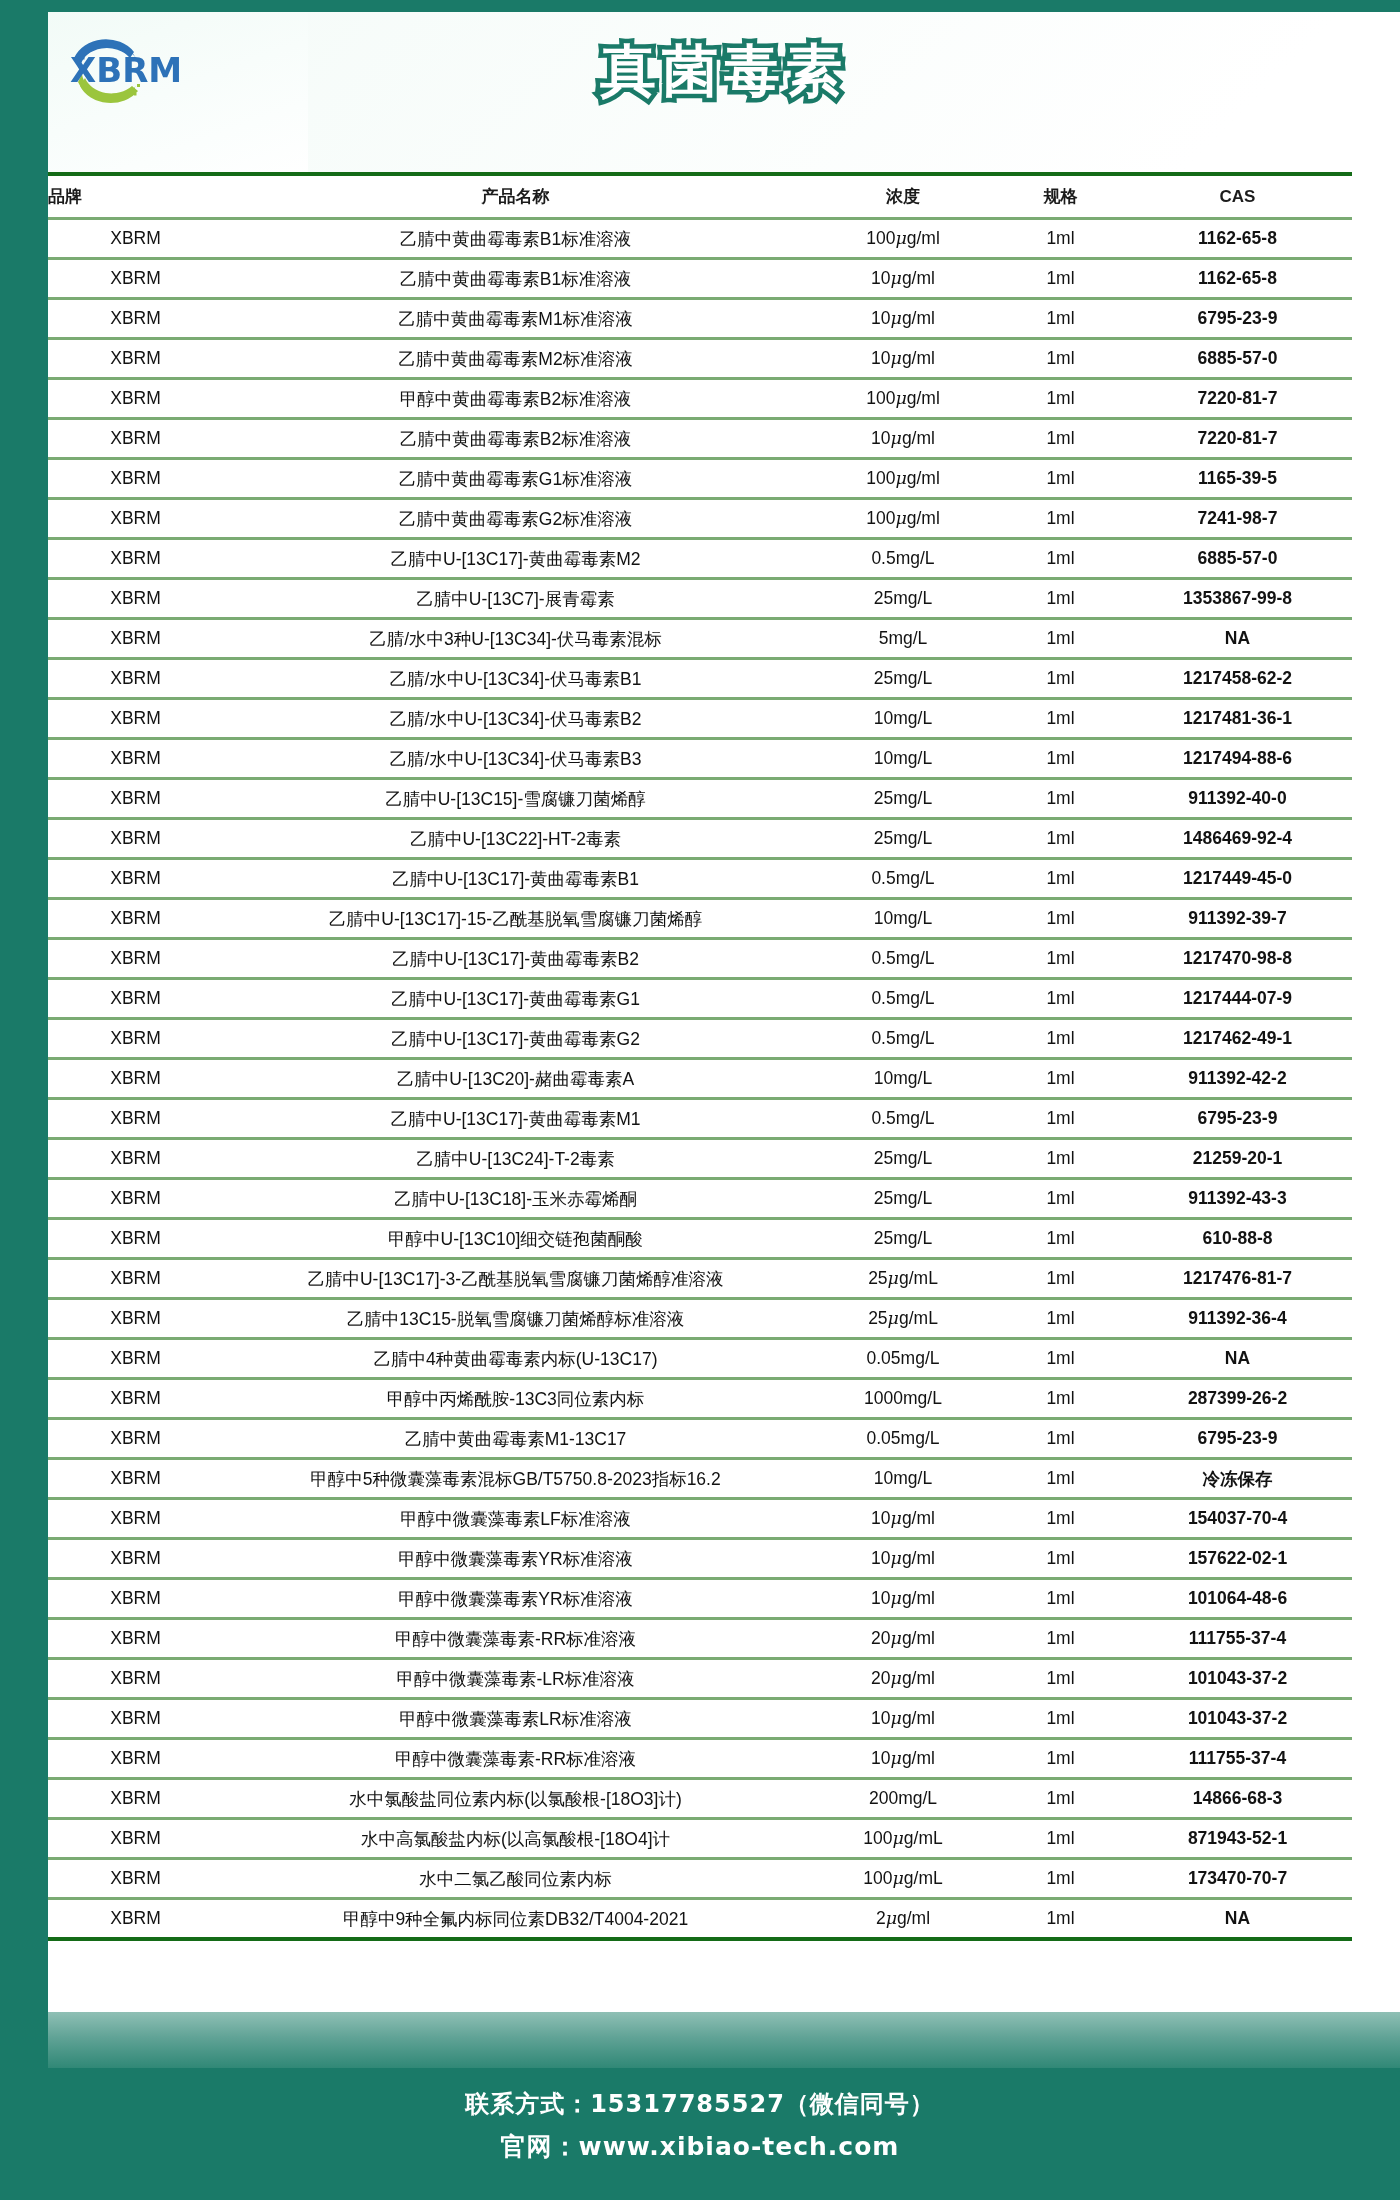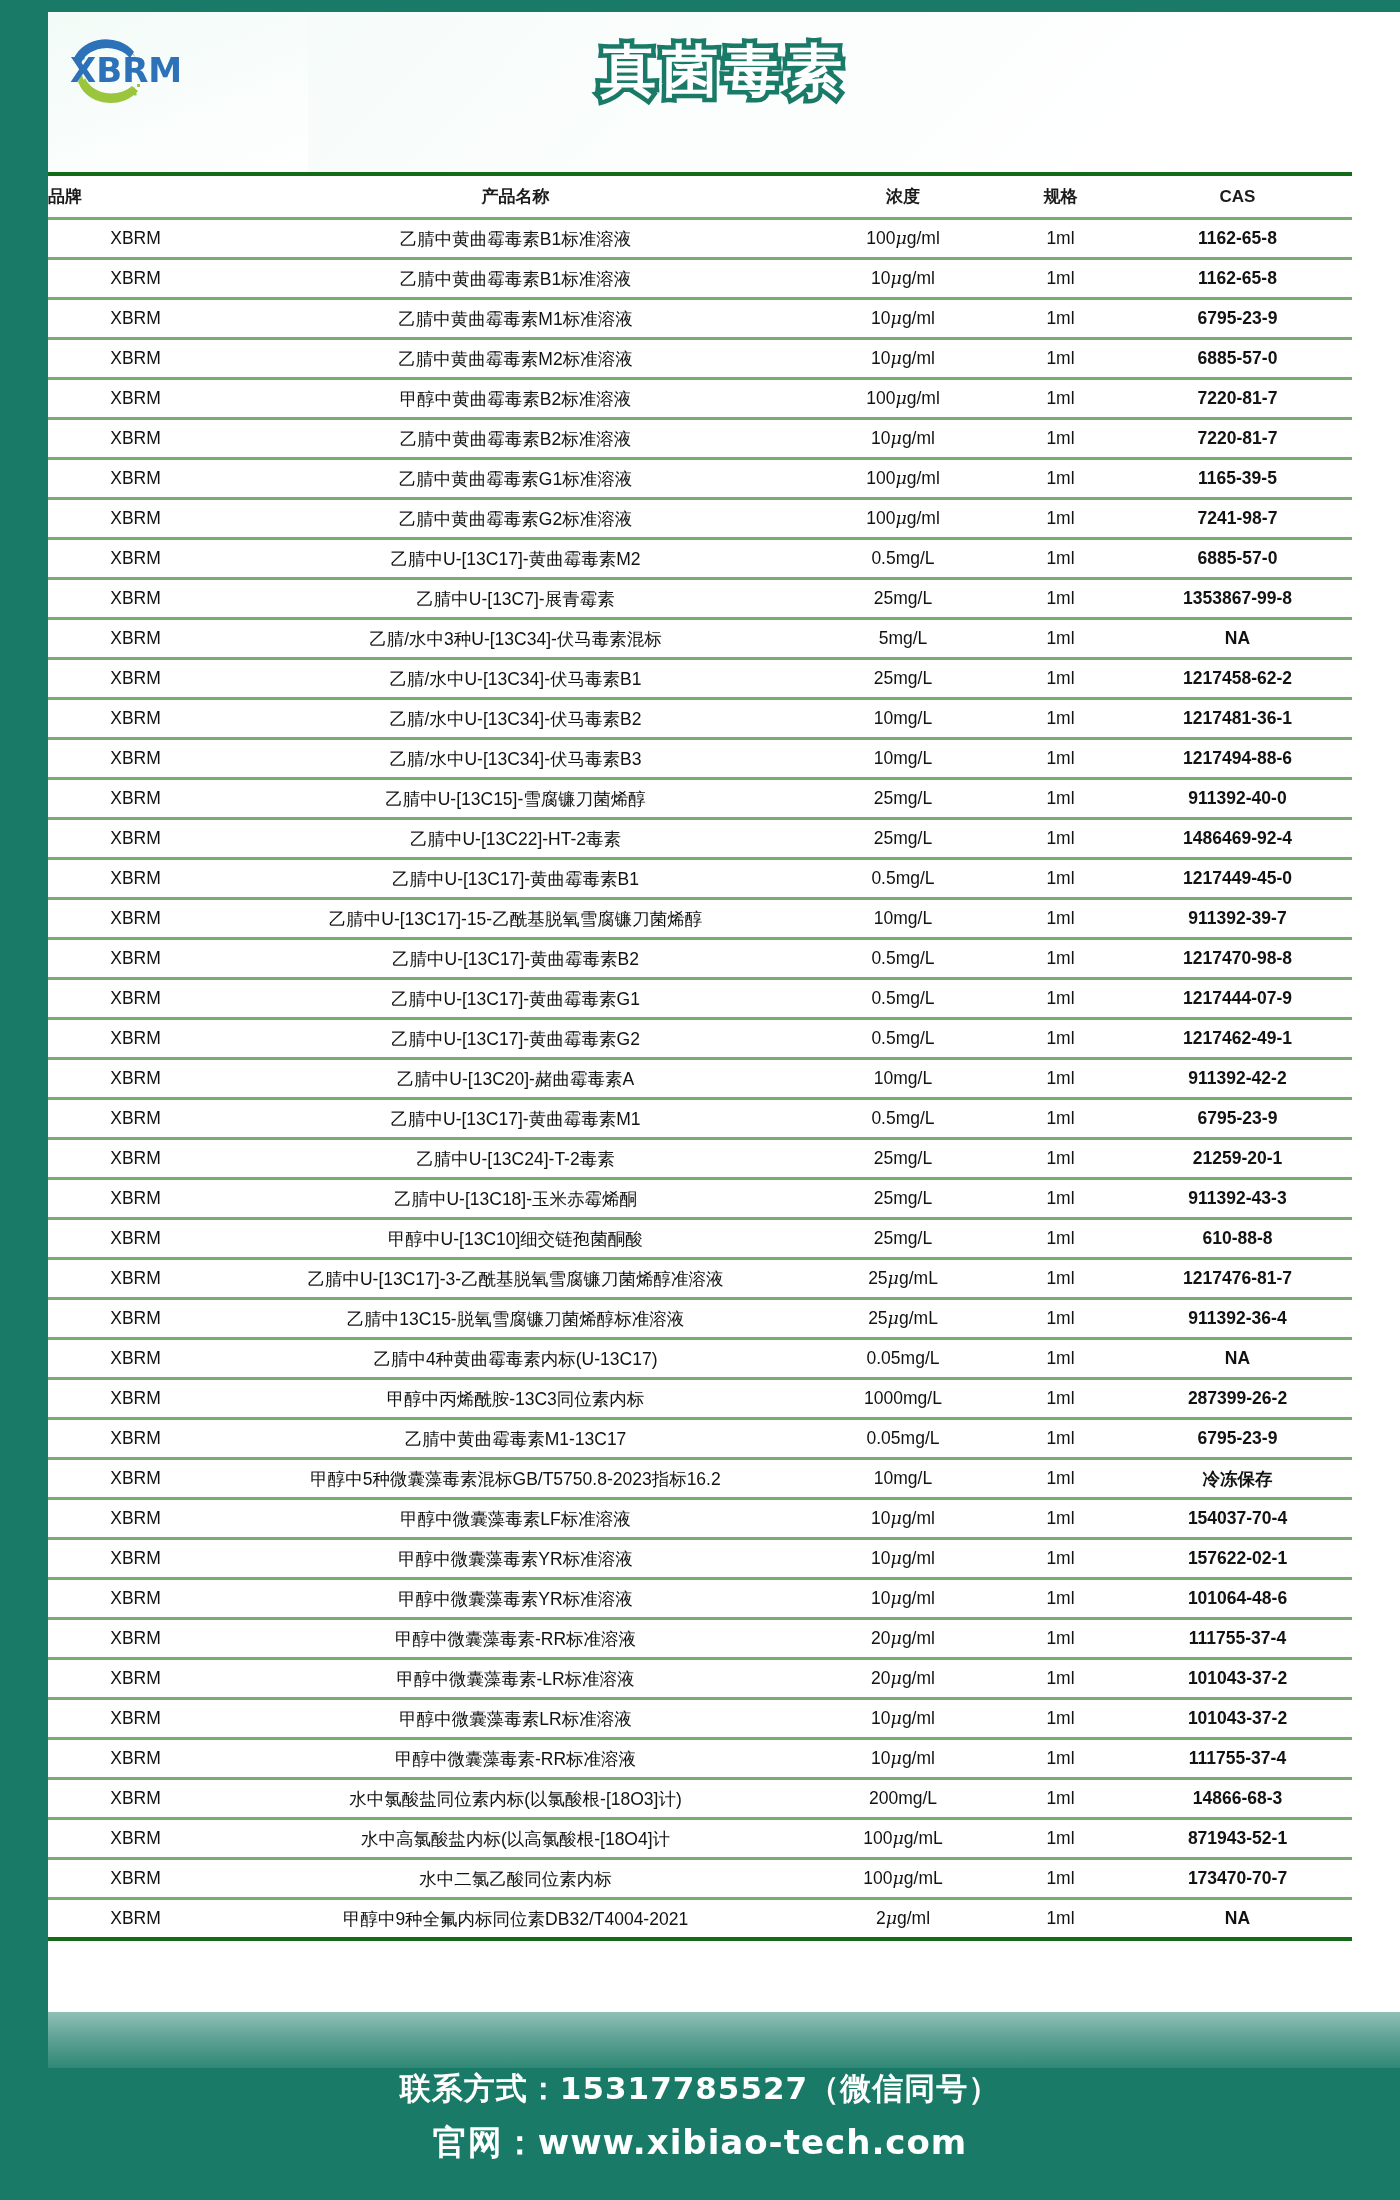--- a/index.html
+++ b/index.html
@@ -90,25 +90,26 @@
   #band {
     position:absolute; left:48px; top:2012px; width:1352px; height:58px;
     background:linear-gradient(180deg,#8fc0b5 0%,#5fa295 45%,#2d8674 100%);
   }
   #footer {
     position:absolute; left:0; top:2068px; width:1400px; height:132px;
     background:#1a7a68;
     color:#ffffff; text-align:center;
   }
   #footer .line1 {
-    font-size:31px; font-weight:bold; letter-spacing:1px;
+    font-size:24px; font-weight:bold; letter-spacing:1px;
+    padding-top:20px;
     font-family:"DejaVu Sans","Liberation Sans",sans-serif;
   }
   #footer .line2 {
-    font-size:34px; font-weight:bold; letter-spacing:1px;
+    font-size:25px; font-weight:bold; letter-spacing:1px;
     padding-top:10px;
     font-family:"DejaVu Sans","Liberation Sans",sans-serif;
   }
 </style>
 </head>
 <body>
 
 <div id="page">
 
   <div id="sheet">

